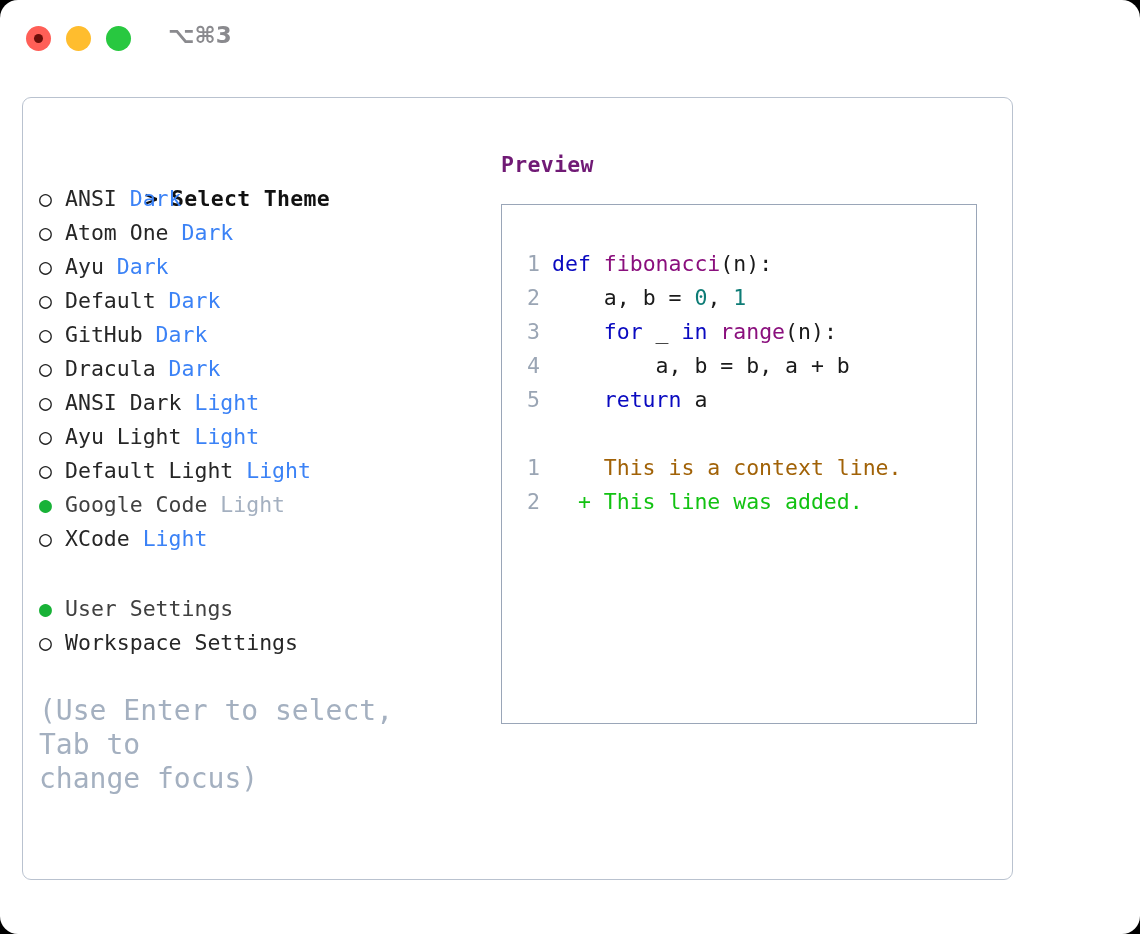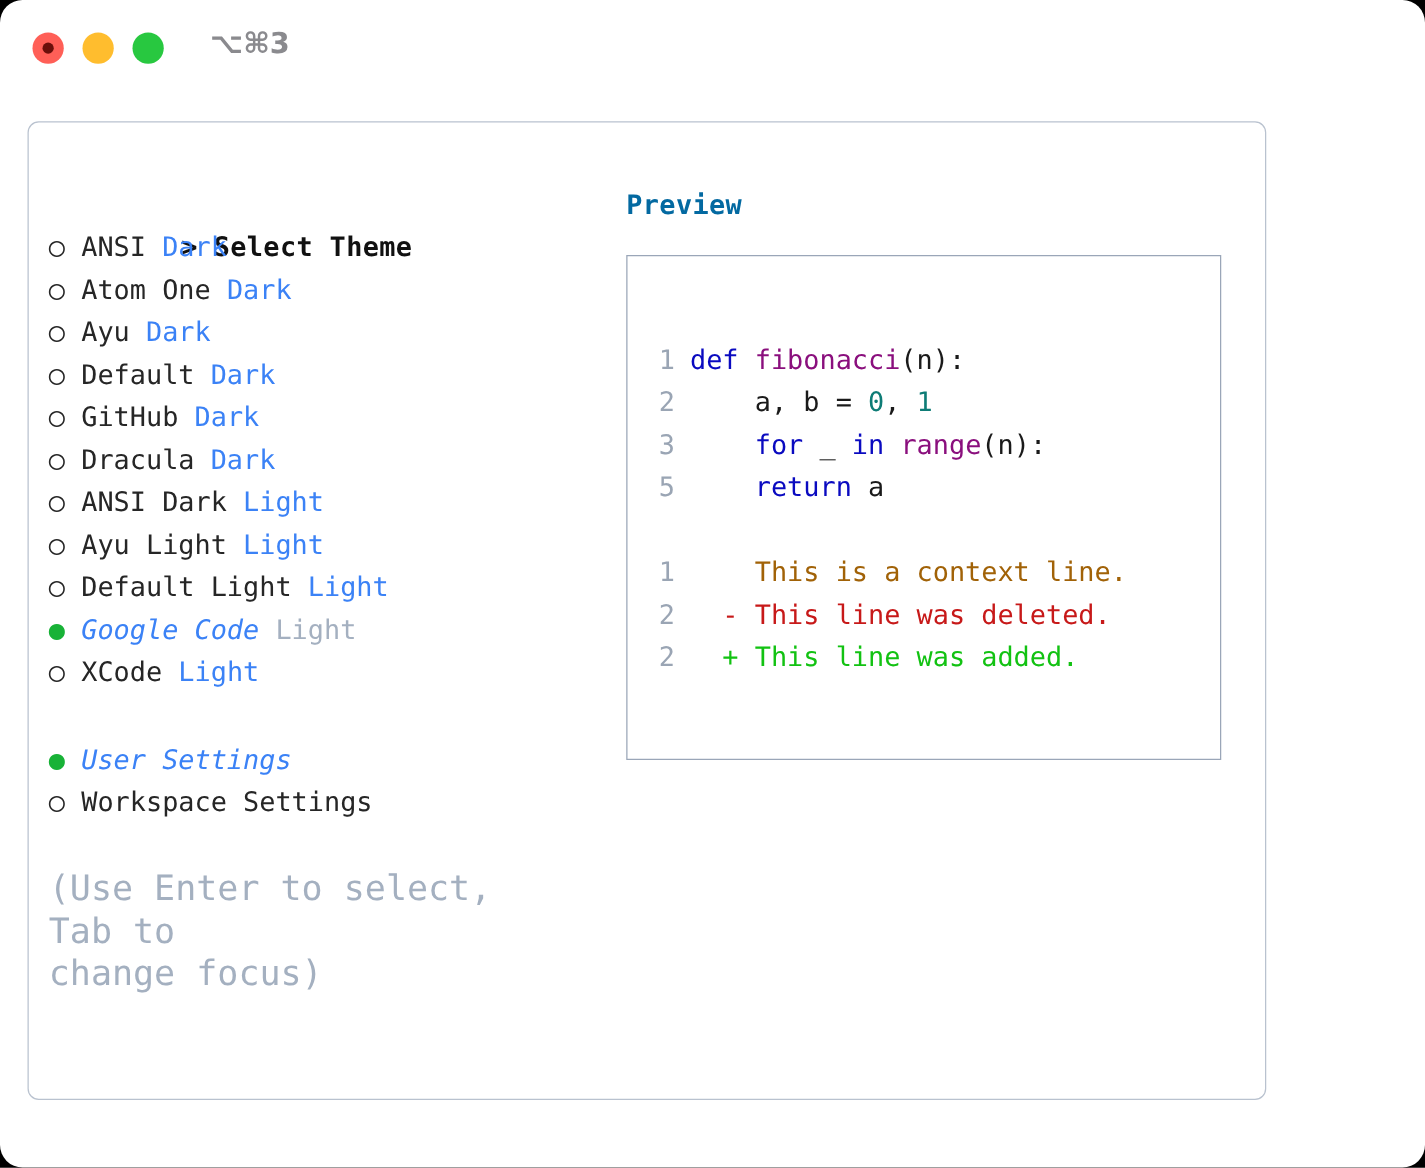--- a/index.html
+++ b/index.html
@@ -95,21 +95,21 @@
   }
   .row.header {
     font-weight: 700;
     color: #111111;
     letter-spacing: 0.3px;
   }
   .row.header .marker { font-weight: 700; }
   .row .tag {
     color: #3b82f6;
   }
-  .row.selected .label { color: #3b82f6; font-style: italic; }
+  .row.selected .label { color: #404040; }
   .row.selected .marker { color: #18b237; }
   .row.selected .tag { color: #a4b0c0; }
 
   .group-gap { height: 36px; }
 
   .hint {
     margin-top: 34px;
     font-size: 28px;
     line-height: 34px;
     color: #a4b0c0;
@@ -119,32 +119,32 @@
 
   
   .right {
     position: absolute;
     left: 478px; top: 50px;
     width: 490px;
   }
   .preview-title {
     font-size: 21.5px;
     font-weight: 700;
-    color: #0369a1;
+    color: #701a75;
     line-height: 34px;
     letter-spacing: 0.3px;
   }
   .preview-box {
     margin-top: 22px;
     width: 476px;
-    height: 404px;
+    height: 520px;
     box-sizing: border-box;
     border: 1.6px solid #9aa6b8;
     background: #ffffff;
-    padding: 67px 0 0 12px;
+    padding: 42px 0 0 12px;
   }
   .code-line {
     height: 34px;
     line-height: 34px;
     font-size: 21.5px;
     white-space: pre;
   }
   .ln {
     display: inline-block;
     width: 26px;
@@ -209,25 +209,25 @@
 change focus)</div>
     </div>
 
     <div class="right">
       <div class="preview-title">Preview</div>
       <div class="preview-box">
         <div id="code-block">
             <div class="code-line"><span class="ln">1</span><span><span class="tok-kw">def</span><span class="tok-pl"> </span><span class="tok-fn">fibonacci</span><span class="tok-pl">(</span><span class="tok-pl">n</span><span class="tok-pl">):</span></span></div>
             <div class="code-line"><span class="ln">2</span><span><span class="tok-pl">    </span><span class="tok-pl">a</span><span class="tok-pl">, </span><span class="tok-pl">b</span><span class="tok-pl"> = </span><span class="tok-num">0</span><span class="tok-pl">, </span><span class="tok-num">1</span></span></div>
             <div class="code-line"><span class="ln">3</span><span><span class="tok-pl">    </span><span class="tok-kw">for</span><span class="tok-pl"> </span><span class="tok-pl">_</span><span class="tok-pl"> </span><span class="tok-kw">in</span><span class="tok-pl"> </span><span class="tok-fn">range</span><span class="tok-pl">(</span><span class="tok-pl">n</span><span class="tok-pl">):</span></span></div>
+            <div class="code-line"><span class="ln">4</span><span><span class="tok-pl">        </span><span class="tok-pl">a</span><span class="tok-pl">, </span><span class="tok-pl">b</span><span class="tok-pl"> = </span><span class="tok-pl">b</span><span class="tok-pl">, </span><span class="tok-pl">a</span><span class="tok-pl"> + </span><span class="tok-pl">b</span></span></div>
             <div class="code-line"><span class="ln">5</span><span><span class="tok-pl">    </span><span class="tok-kw">return</span><span class="tok-pl"> </span><span class="tok-pl">a</span></span></div>
           </div>
         <div class="blank-line"></div>
         <div id="diff-block">
             <div class="code-line"><span class="ln">1</span><span class="tok-ctx">    </span><span class="tok-ctx">This is a context line.</span></div>
-            <div class="code-line"><span class="ln">2</span><span class="tok-del">  - </span><span class="tok-del">This line was deleted.</span></div>
             <div class="code-line"><span class="ln">2</span><span class="tok-add">  + </span><span class="tok-add">This line was added.</span></div>
           </div>
       </div>
     </div>
 
   </div>
 </div>
 
 </body></html>

